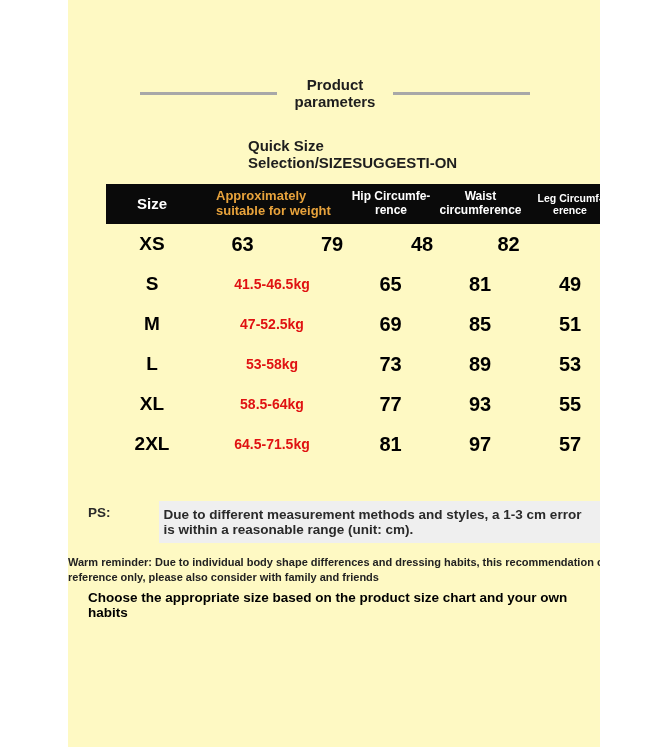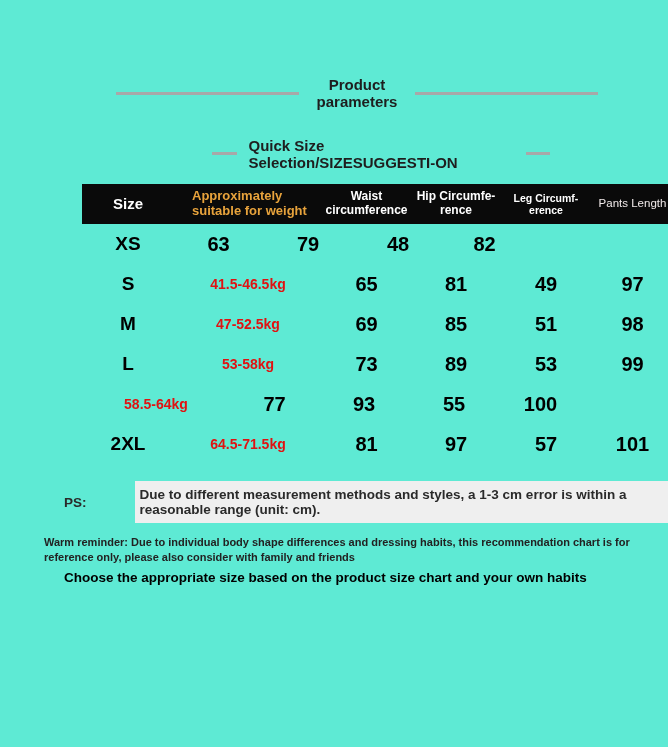--- a/index.html
+++ b/index.html
@@ -1,26 +1,25 @@
 <!DOCTYPE html>
 <html><head>
 <meta charset="utf-8">
 <style>
   * { margin: 0; padding: 0; box-sizing: border-box; }
   html, body { background: #ffffff; }
   .page {
     position: relative;
-    width: 668px;
+    width: 532px;
     height: 747px;
     margin: 0 auto;
-    background: #5eead4;
+    background: #fef9c3;
     font-family: "Liberation Sans", sans-serif;
     color: #1a1a1a;
     overflow: hidden;
-    padding-left: 44px;
   }
 
   
   .sec-header {
     display: flex;
     align-items: center;
   }
   .sec-header .rule {
     flex: 1;
     height: 3px;
@@ -100,20 +99,21 @@
     font-weight: bold;
     color: #2a2a2a;
     display: flex;
     align-items: center;
     gap: 44px;
   }
   .ps-note .hl {
     background: #efefef;
     padding: 6px 5px;
     margin-left: 4px;
+    margin-top: 20px;
   }
   .warm-note {
     margin: 12px auto 0 auto;
     width: 636px;
     text-align: left;
     font-size: 11px;
     font-weight: bold;
     color: #222;
     line-height: 1.35;
   }
@@ -139,22 +139,22 @@
   <div class="sec-header s2">
     <div class="rule"></div>
     <div class="sec-title">Quick Size Selection/SIZESUGGESTI-ON</div>
     <div class="rule"></div>
   </div>
 
   <div class="size-table">
     <div class="thead">
       <div class="cell c0">Size</div>
       <div class="cell c1">Approximately suitable for weight</div>
+      <div class="cell c3">Hip Circumfe-rence</div>
       <div class="cell c2">Waist circumference</div>
-      <div class="cell c3">Hip Circumfe-rence</div>
       <div class="cell c4">Leg Circumf-erence</div>
       <div class="cell c5">Pants Length</div>
     </div>
 
     <div class="trow">
       <div class="cell c0">XS</div>
       <div class="cell c2">63</div>
       <div class="cell c3">79</div>
       <div class="cell c4">48</div>
       <div class="cell c5">82</div>
@@ -177,20 +177,21 @@
     </div>
     <div class="trow">
       <div class="cell c0">L</div>
       <div class="cell c1">53-58kg</div>
       <div class="cell c2">73</div>
       <div class="cell c3">89</div>
       <div class="cell c4">53</div>
       <div class="cell c5">99</div>
     </div>
     <div class="trow">
+      <div class="cell c0">XL</div>
       <div class="cell c1">58.5-64kg</div>
       <div class="cell c2">77</div>
       <div class="cell c3">93</div>
       <div class="cell c4">55</div>
       <div class="cell c5">100</div>
     </div>
     <div class="trow">
       <div class="cell c0">2XL</div>
       <div class="cell c1">64.5-71.5kg</div>
       <div class="cell c2">81</div>

